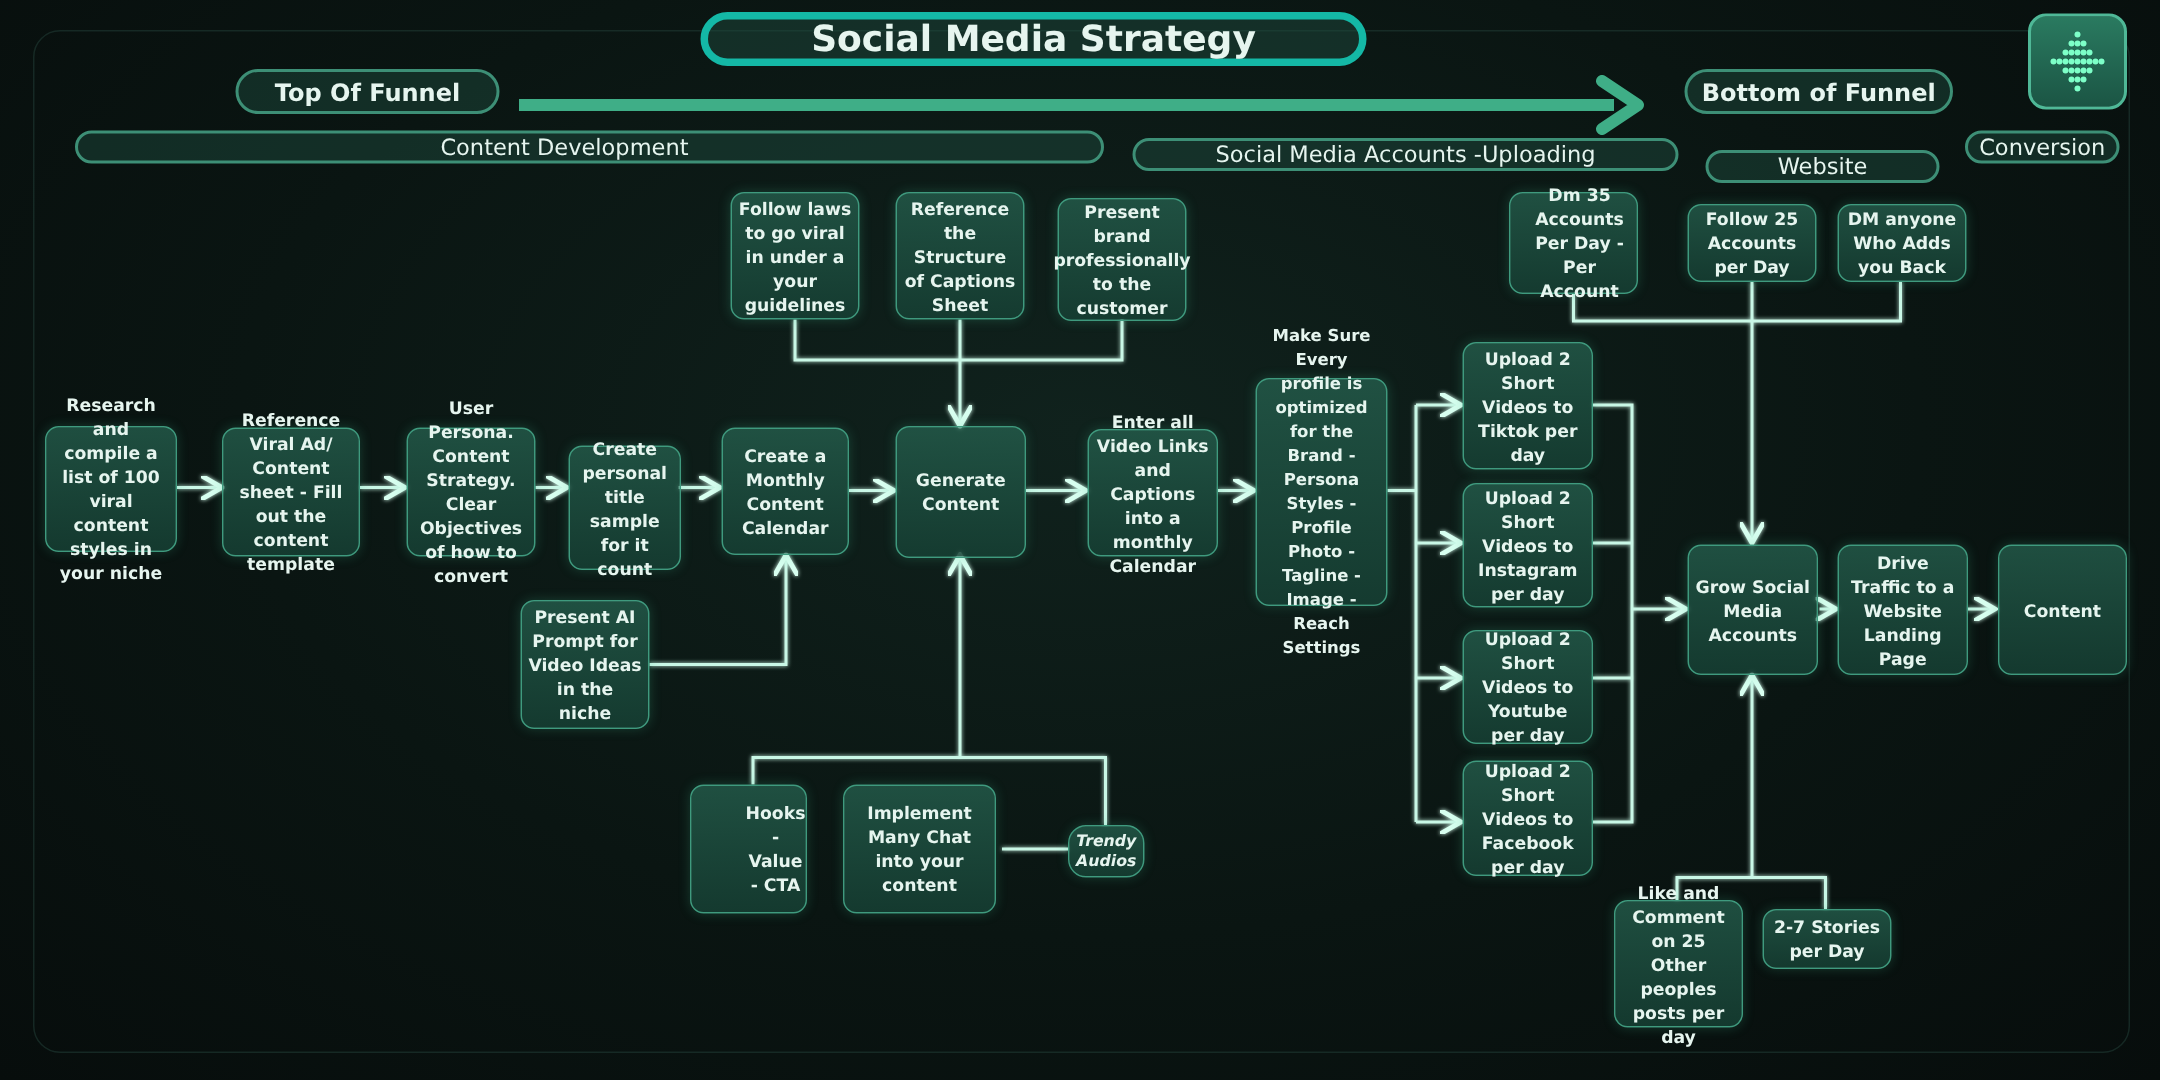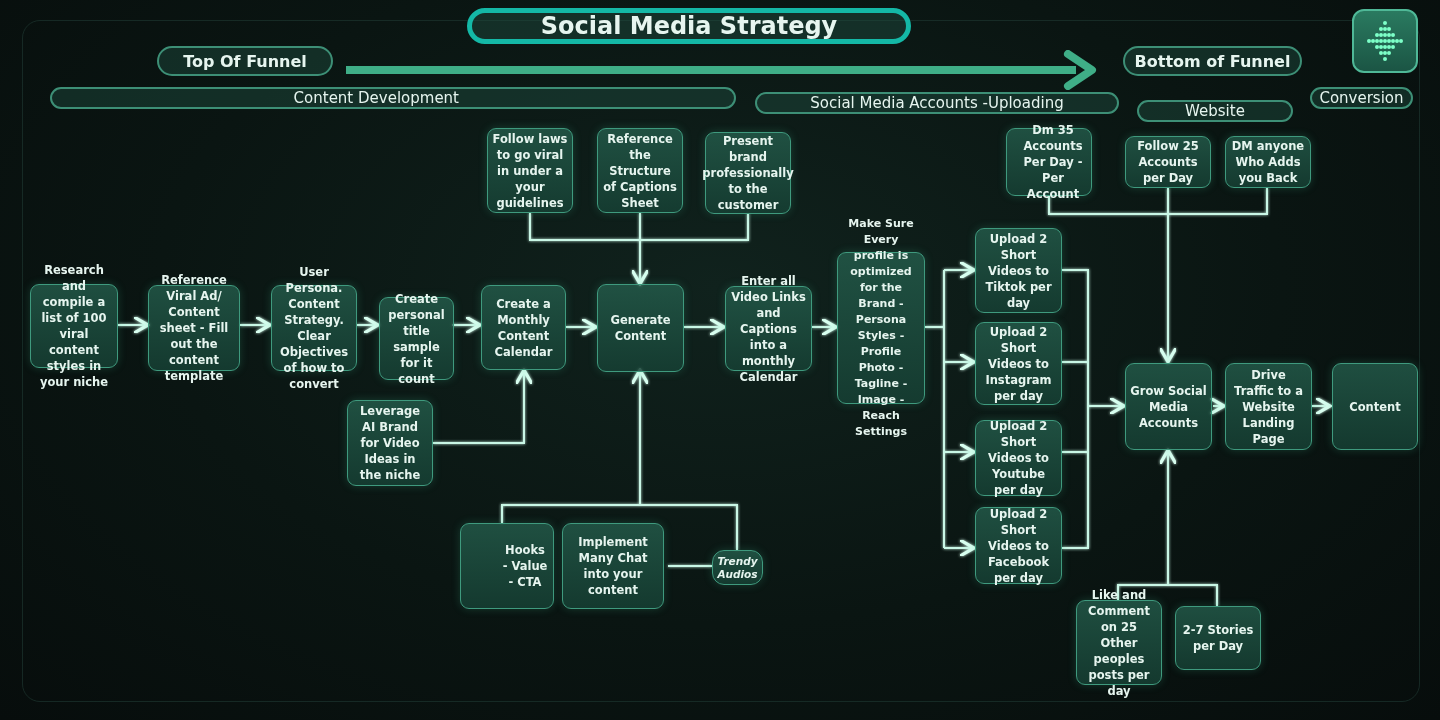--- a/index.html
+++ b/index.html
@@ -131,32 +131,32 @@
 <div class="box" style="left:379px;top:285px;width:75px;height:83px;margin-top:12px;">Create personal title sample for it count</div>
 <div class="box" style="left:481px;top:285px;width:85px;height:85px;">Create a Monthly Content Calendar</div>
 <div class="box" style="left:597px;top:284px;width:87px;height:88px;">Generate Content</div>
 <div class="box" style="left:725px;top:286px;width:87px;height:85px;">Enter all Video Links and Captions into a monthly Calendar</div>
 <div class="box" style="left:837px;top:252px;width:88px;height:152px;font-size:11px;">Make Sure Every profile is optimized for the Brand - Persona Styles - Profile Photo - Tagline - Image - Reach Settings</div>
 
 <div class="box" style="left:487px;top:128px;width:86px;height:85px;">Follow laws to go viral in under a your guidelines</div>
 <div class="box" style="left:597px;top:128px;width:86px;height:85px;">Reference the Structure of Captions Sheet</div>
 <div class="box" style="left:705px;top:132px;width:86px;height:82px;">Present brand professionally to the customer</div>
 
-<div class="box" style="left:347px;top:400px;width:86px;height:86px;">Leverage AI Brand for Video Ideas in the niche</div>
-<div class="box" style="left:460px;top:523px;width:94px;height:86px;padding-left:40px;">Hooks - Value - CTA</div>
+<div class="box" style="left:347px;top:400px;width:86px;height:86px;">Present AI Prompt for Video Ideas in the niche</div>
+<div class="box" style="left:460px;top:523px;width:78px;height:86px;padding-left:40px;">Hooks - Value - CTA</div>
 <div class="box" style="left:562px;top:523px;width:102px;height:86px;">Implement Many Chat into your content</div>
 <div class="box" style="left:712px;top:550px;width:51px;height:35px;font-size:10.5px;line-height:13px;border-radius:12px;font-style:italic;">Trendy Audios</div>
 
 <div class="box" style="left:975px;top:228px;width:87px;height:85px;">Upload 2 Short Videos to Tiktok per day</div>
 <div class="box" style="left:975px;top:322px;width:87px;height:83px;">Upload 2 Short Videos to Instagram per day</div>
 <div class="box" style="left:975px;top:420px;width:87px;height:76px;text-align:center;">Upload 2 Short Videos to Youtube per day</div>
 <div class="box" style="left:975px;top:507px;width:87px;height:77px;">Upload 2 Short Videos to Facebook per day</div>
 
 <div class="box" style="left:1006px;top:128px;width:86px;height:68px;padding-left:12px;">Dm 35 Accounts Per Day - Per Account</div>
 <div class="box" style="left:1125px;top:136px;width:86px;height:52px;">Follow 25 Accounts per Day</div>
 <div class="box" style="left:1225px;top:136px;width:86px;height:52px;">DM anyone Who Adds you Back</div>
 
 <div class="box" style="left:1125px;top:363px;width:87px;height:87px;">Grow Social Media Accounts</div>
 <div class="box" style="left:1225px;top:363px;width:87px;height:87px;">Drive Traffic to a Website Landing Page</div>
 <div class="box" style="left:1332px;top:363px;width:86px;height:87px;">Content</div>
 
 <div class="box" style="left:1076px;top:600px;width:86px;height:85px;">Like and Comment on 25 Other peoples posts per day</div>
-<div class="box" style="left:1175px;top:606px;width:86px;height:64px;">2-7 Stories per Day</div>
+<div class="box" style="left:1175px;top:606px;width:86px;height:40px;">2-7 Stories per Day</div>
 
 </body></html>

